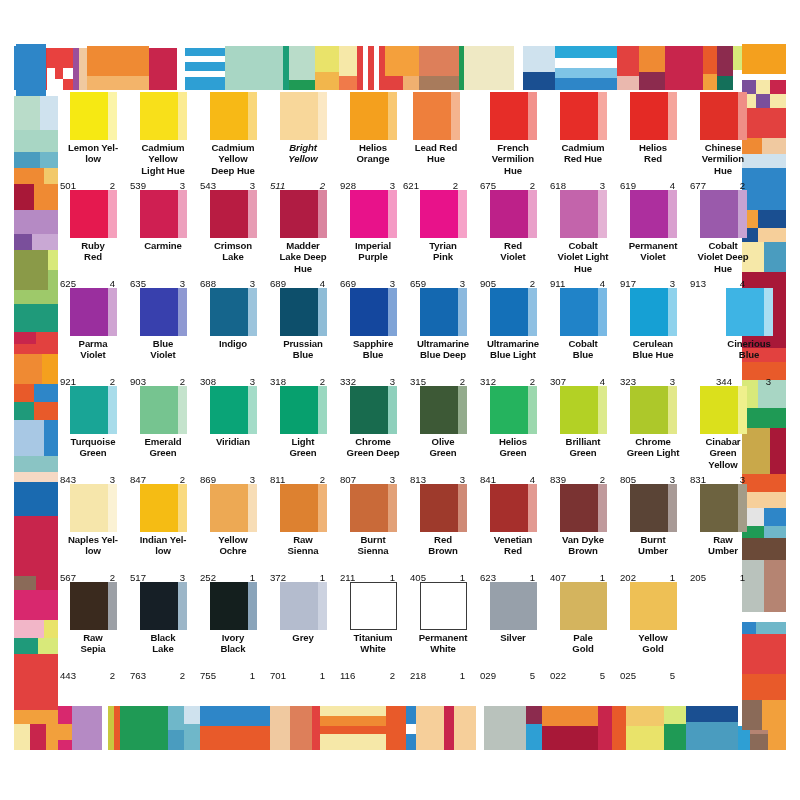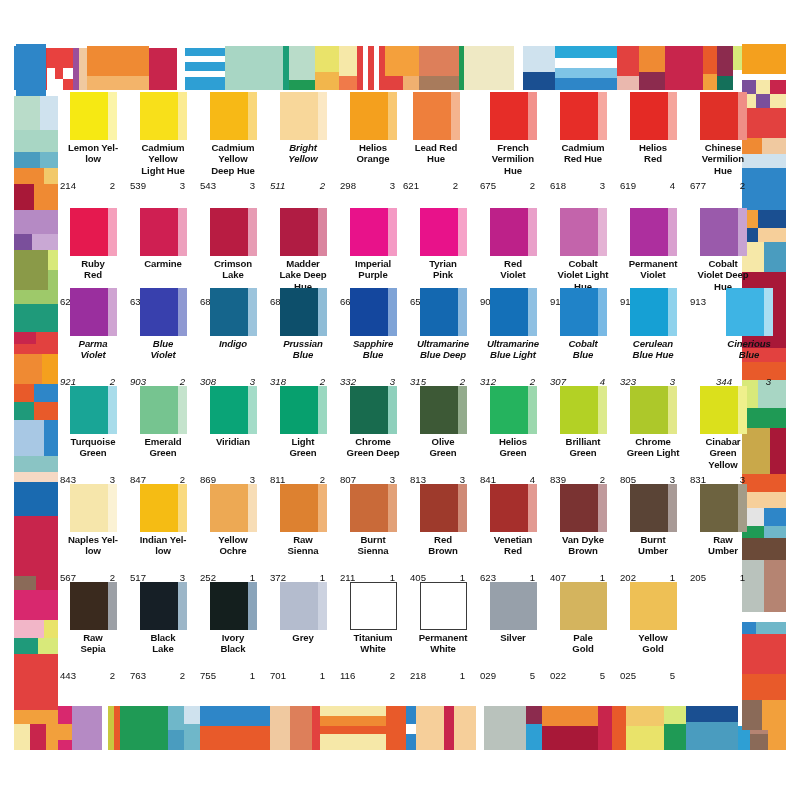--- a/index.html
+++ b/index.html
@@ -259,21 +259,21 @@
 
   <div id="grid">
       <div class="row" style="top: 0px;">
         <div class="cell" style="left: 0px;">
           <div class="sw-wrap">
             <div class="sw-main" style="background: rgb(246, 233, 19);"></div>
             <div class="sw-tint" style="background: rgb(251, 244, 168);"></div>
           </div>
           <div class="sw-name">Lemon Yel-<br>low</div>
           <div class="sw-codes">
-            <span class="c-num">214</span>
+            <span class="c-num">501</span>
             <span class="c-ser">2</span>
           </div>
         </div>
         <div class="cell" style="left: 70px;">
           <div class="sw-wrap">
             <div class="sw-main" style="background: rgb(248, 224, 26);"></div>
             <div class="sw-tint" style="background: rgb(251, 235, 146);"></div>
           </div>
           <div class="sw-name">Cadmium<br>Yellow<br>Light Hue</div>
           <div class="sw-codes">
@@ -303,21 +303,21 @@
             <span class="c-ser">2</span>
           </div>
         </div>
         <div class="cell" style="left: 280px;">
           <div class="sw-wrap">
             <div class="sw-main" style="background: rgb(244, 160, 30);"></div>
             <div class="sw-tint" style="background: rgb(248, 200, 115);"></div>
           </div>
           <div class="sw-name">Helios<br>Orange</div>
           <div class="sw-codes">
-            <span class="c-num">298</span>
+            <span class="c-num">928</span>
             <span class="c-ser">3</span>
           </div>
         </div>
         <div class="cell" style="left: 343px;">
           <div class="sw-wrap">
             <div class="sw-main" style="background: rgb(238, 127, 60);"></div>
             <div class="sw-tint" style="background: rgb(244, 180, 142);"></div>
           </div>
           <div class="sw-name">Lead Red<br>Hue</div>
           <div class="sw-codes">
@@ -363,21 +363,21 @@
             <div class="sw-main" style="background: rgb(224, 48, 40);"></div>
             <div class="sw-tint" style="background: rgb(239, 142, 134);"></div>
           </div>
           <div class="sw-name">Chinese<br>Vermilion<br>Hue</div>
           <div class="sw-codes">
             <span class="c-num">677</span>
             <span class="c-ser">2</span>
           </div>
         </div>
       </div>
-      <div class="row" style="top: 116px;">
+      <div class="row" style="top: 98px;">
         <div class="cell" style="left: 0px;">
           <div class="sw-wrap">
             <div class="sw-main" style="background: rgb(229, 25, 79);"></div>
             <div class="sw-tint" style="background: rgb(245, 160, 188);"></div>
           </div>
           <div class="sw-name">Ruby<br>Red</div>
           <div class="sw-codes">
             <span class="c-num">625</span>
             <span class="c-ser">4</span>
           </div>
@@ -475,21 +475,21 @@
             <div class="sw-main" style="background: rgb(154, 90, 171);"></div>
             <div class="sw-tint" style="background: rgb(200, 163, 210);"></div>
           </div>
           <div class="sw-name">Cobalt<br>Violet Deep<br>Hue</div>
           <div class="sw-codes">
             <span class="c-num">913</span>
             <span class="c-ser">4</span>
           </div>
         </div>
       </div>
-      <div class="row" style="top: 196px; font-style: italic;">
+      <div class="row" style="top: 196px;">
         <div class="cell" style="left: 0px;">
           <div class="sw-wrap">
             <div class="sw-main" style="background: rgb(154, 47, 158);"></div>
             <div class="sw-tint" style="background: rgb(207, 164, 210);"></div>
           </div>
           <div class="sw-name">Parma<br>Violet</div>
           <div class="sw-codes">
             <span class="c-num">921</span>
             <span class="c-ser">2</span>
           </div>

